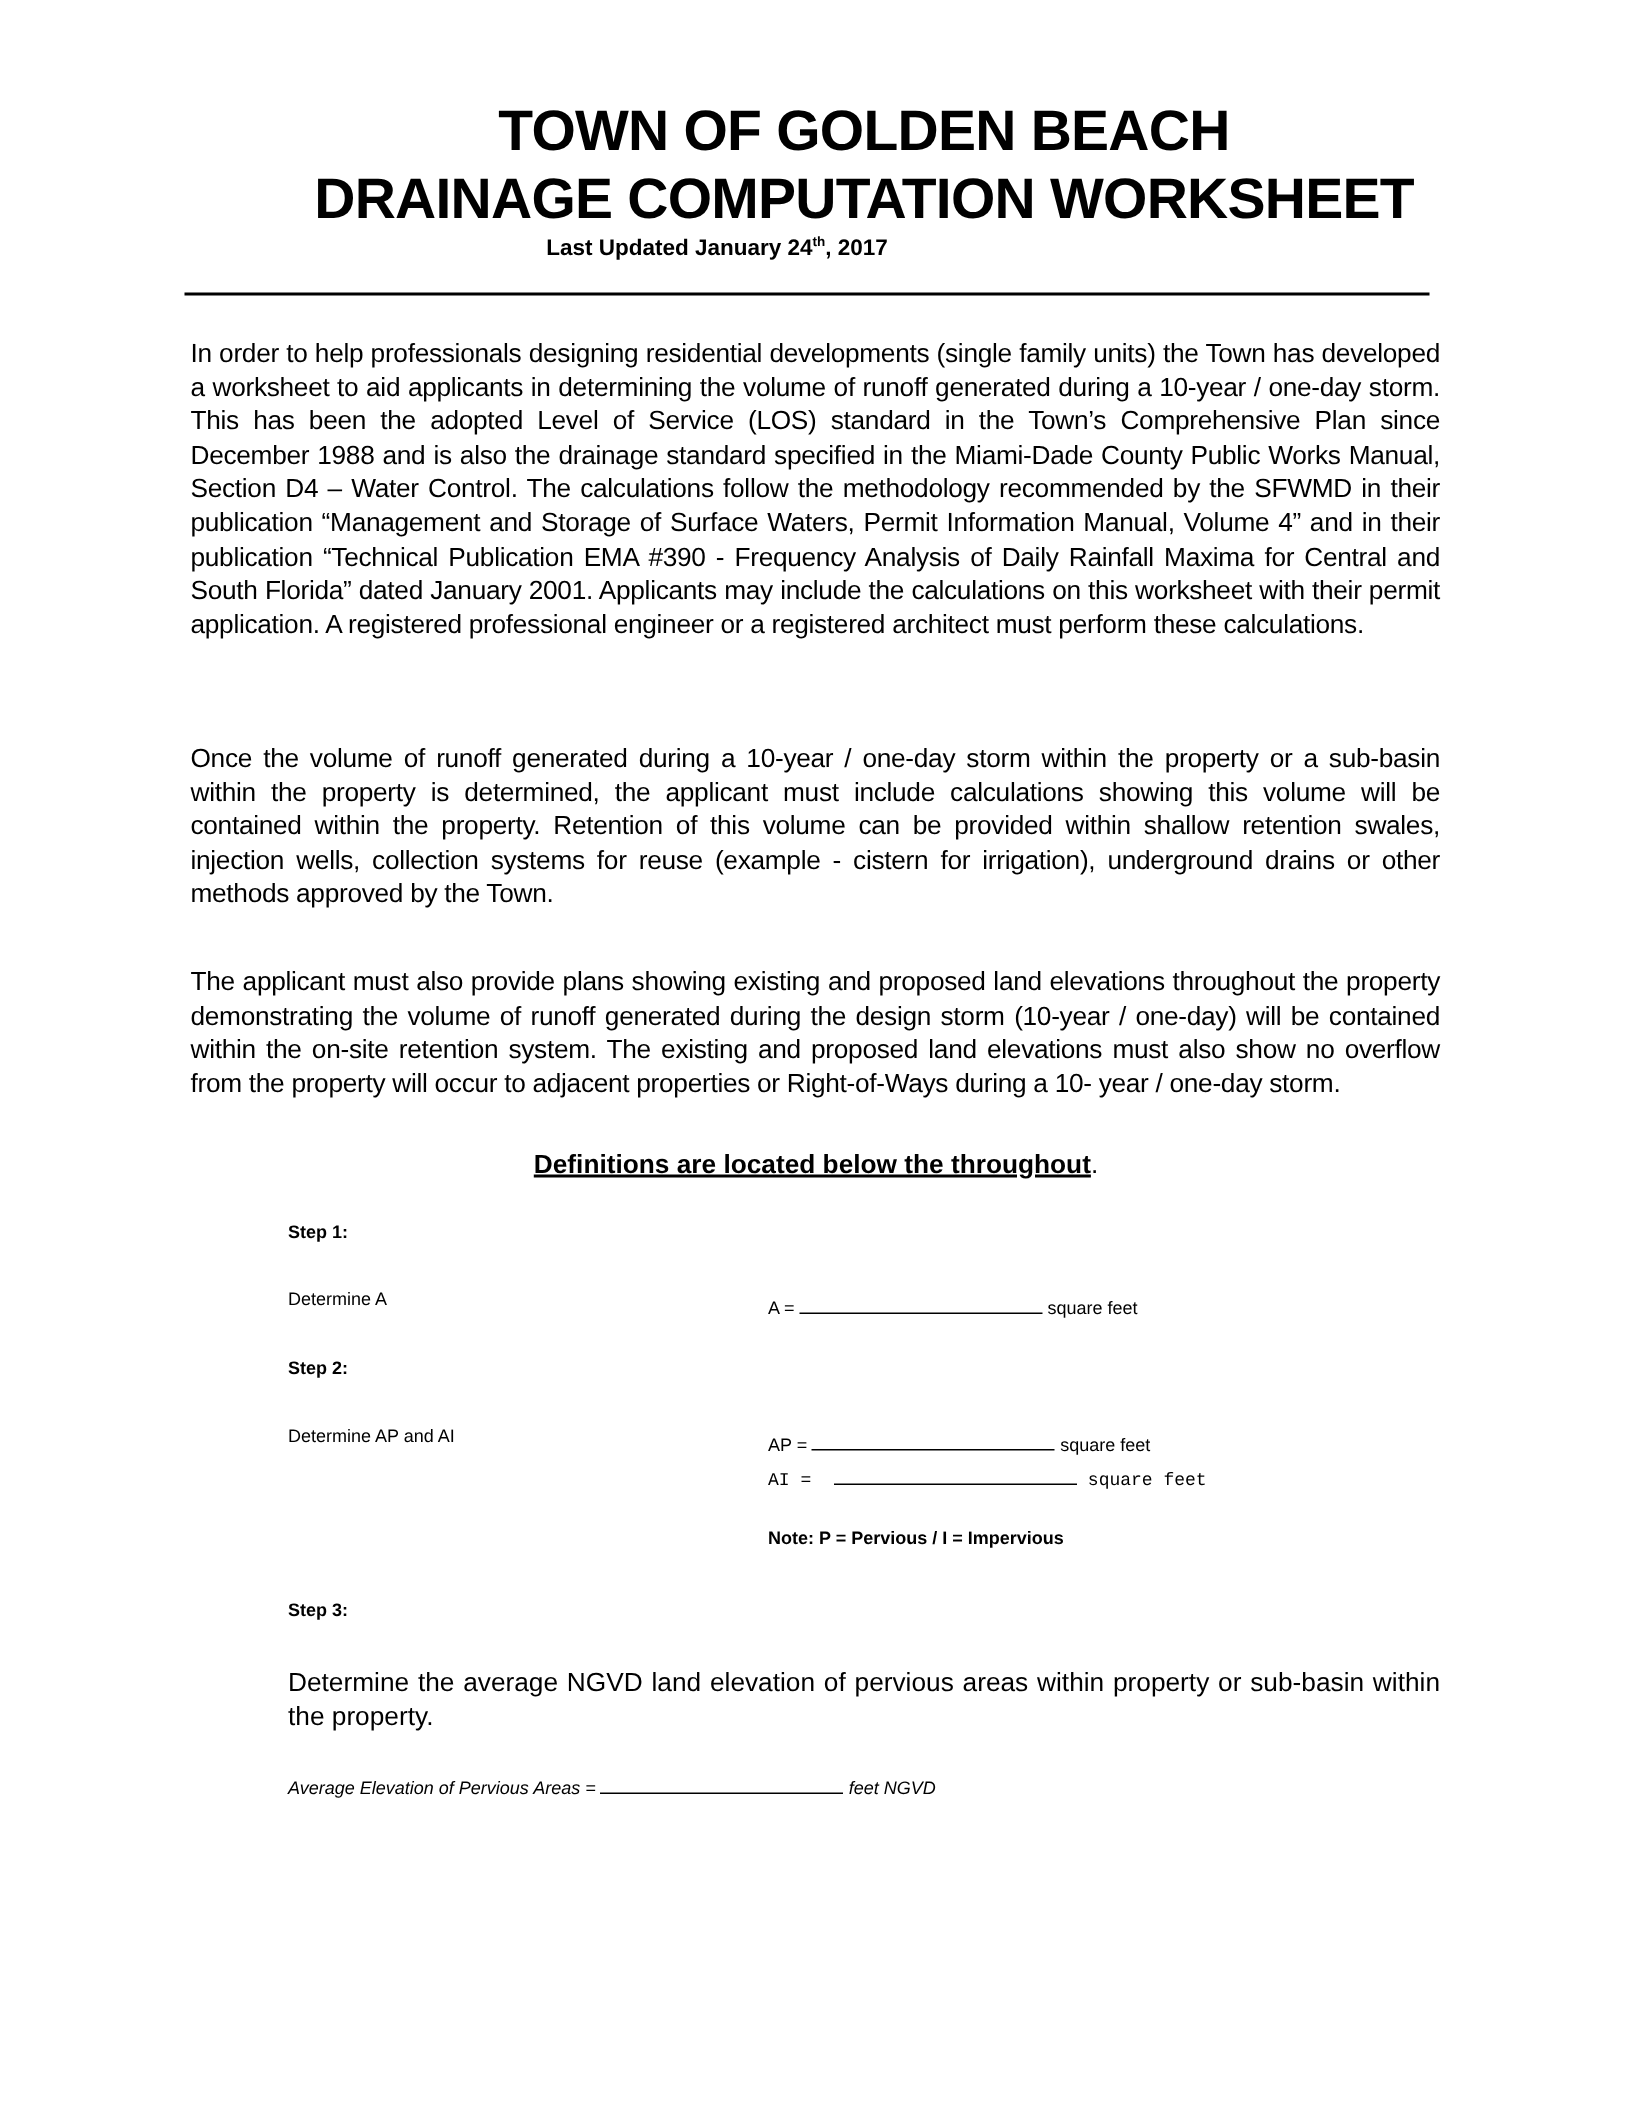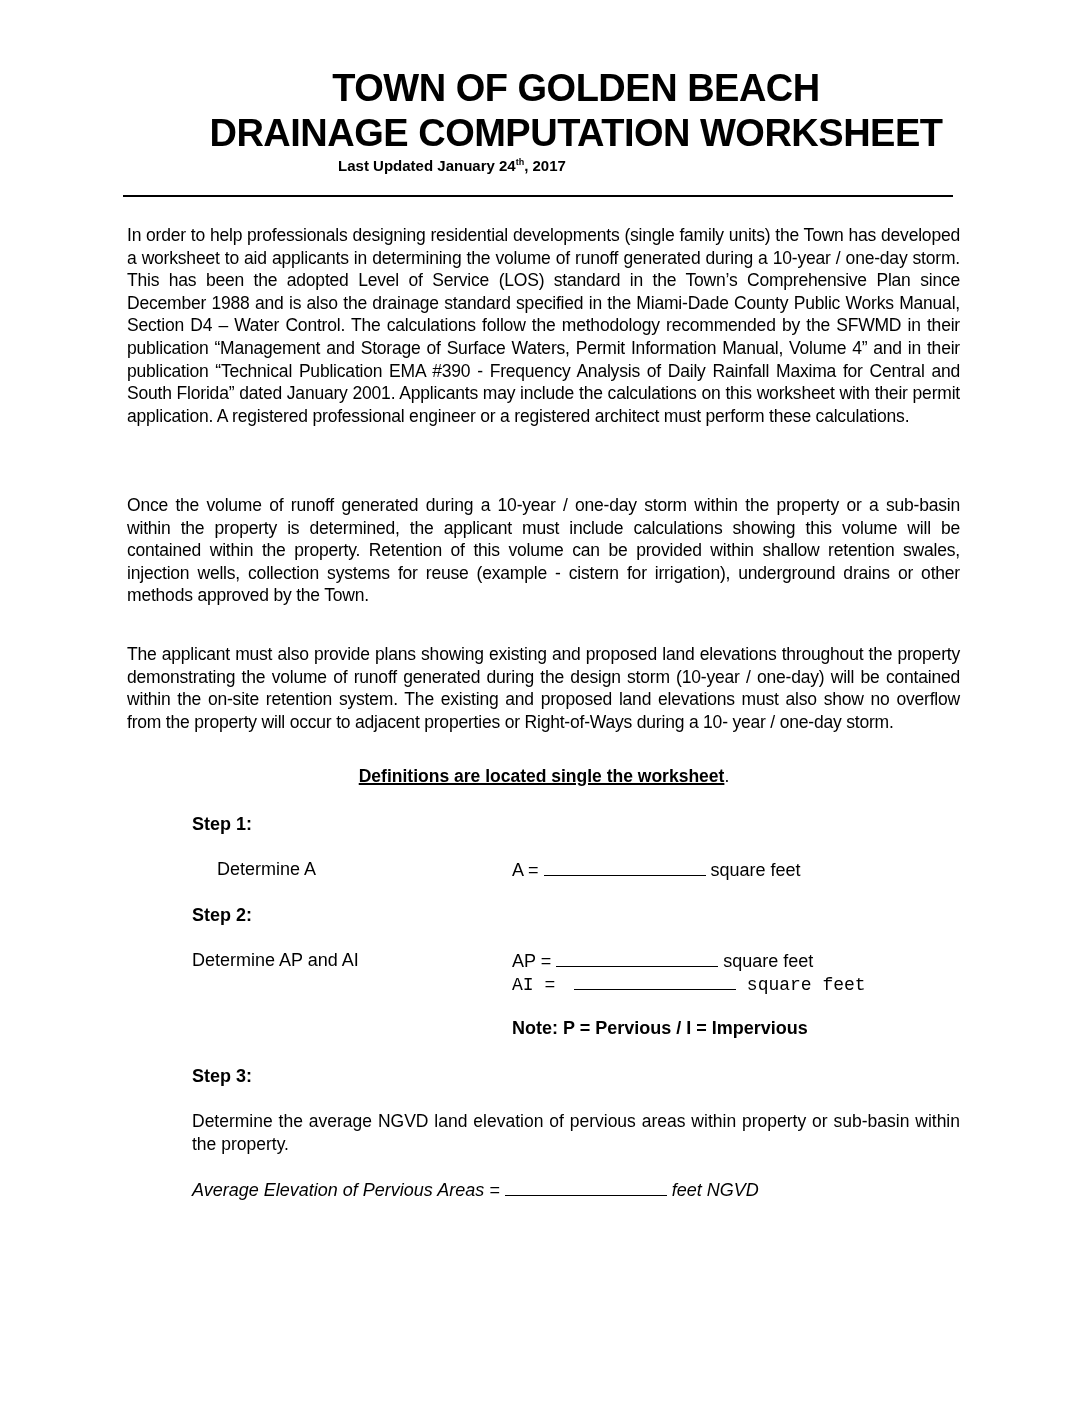--- a/index.html
+++ b/index.html
@@ -3,54 +3,54 @@
   <meta charset="utf-8">
   <style>
     html, body { margin: 0; padding: 0; background: #ffffff; }
     body { width: 1088px; height: 1408px; position: relative; overflow: hidden;
            font-family: "Liberation Sans", sans-serif; color: #000; }
     .title { position: absolute; left: 0; width: 1088px; text-align: center;
              font-weight: bold; font-size: 38px; letter-spacing: -0.5px; line-height: 40px; padding-left: 32px; }
     #t1 { top: 68px; }
     #t2 { top: 113px; }
     .updated { position: absolute; top: 157px; left: 0; width: 904px; text-align: center;
-               font-weight: bold; font-size: 15px; }
+               font-weight: bold; font-size: 15px; padding-left: 26px; }
     .updated sup { font-size: 9px; vertical-align: 6px; line-height: 0; }
     .hr { position: absolute; top: 195px; left: 123px; width: 830px; height: 2px; background: #000; }
     .para { position: absolute; left: 127px; width: 833px; font-size: 17.5px; line-height: 22.6px;
             text-align: justify; letter-spacing: -0.2px; }
     #p1 { top: 224px; }
     #p2 { top: 494px; }
     #p3 { top: 630px; margin-top: 13px; }
     .deflink { position: absolute; top: 766px; left: 0; width: 1088px; text-align: center;
                font-size: 17.5px; font-weight: bold; }
     .deflink u { text-decoration: underline; text-decoration-thickness: 2px; }
     .deflink .dot { font-weight: normal; }
-    .abs { position: absolute; font-size: 18px; white-space: nowrap; }
+    .abs { position: absolute; font-size: 12px; white-space: nowrap; }
     .bold { font-weight: bold; }
     .blank { display: inline-block; border-bottom: 1px solid #000; height: 16px; vertical-align: baseline; }
     .step3text { position: absolute; left: 192px; top: 1110px; width: 768px; font-size: 17.5px;
                  line-height: 23px; text-align: justify; }
   </style>
 </head>
 <body>
 
 <div id="t1" class="title">TOWN OF GOLDEN BEACH</div>
 <div id="t2" class="title">DRAINAGE COMPUTATION WORKSHEET</div>
 <div class="updated"><span>Last Updated January 24</span><sup>th</sup><span>, 2017</span></div>
 <div class="hr"></div>
 
 <div id="p1" class="para">In order to help professionals designing residential developments (single family units) the Town has developed a worksheet to aid applicants in determining the volume of runoff generated during a 10-year / one-day storm.  This has been the adopted Level of Service (LOS) standard in the Town’s Comprehensive Plan since December 1988 and is also the drainage standard specified in the Miami-Dade County Public Works Manual, Section D4 – Water Control.  The calculations follow the methodology recommended by the SFWMD in their publication “Management and Storage of Surface Waters, Permit Information Manual, Volume 4” and in their publication “Technical Publication EMA #390 - Frequency Analysis of Daily Rainfall Maxima for Central and South Florida” dated January 2001.  Applicants may include the calculations on this worksheet with their permit application.  A registered professional engineer or a registered architect must perform these calculations.</div>
 <div id="p2" class="para">Once the volume of runoff generated during a 10-year / one-day storm within the property or a sub-basin within the property is determined, the applicant must include calculations showing this volume will be contained within the property.  Retention of this volume can be provided within shallow retention swales, injection wells, collection systems for reuse (example - cistern for irrigation), underground drains or other methods approved by the Town.</div>
 <div id="p3" class="para">The applicant must also provide plans showing existing and proposed land elevations throughout the property demonstrating the volume of runoff generated during the design storm (10-year / one-day) will be contained within the on-site retention system.  The existing and proposed land elevations must also show no overflow from the property will occur to adjacent properties or Right-of-Ways during a 10- year / one-day storm.</div>
 
-<div class="deflink"><u>Definitions are located single the worksheet</u><span class="dot">.</span></div>
+<div class="deflink"><u>Definitions are located below the throughout</u><span class="dot">.</span></div>
 
 <div class="abs bold" style="left:192px; top:814px;">Step 1:</div>
-<div class="abs" style="left:192px; top:859px;margin-left:25px;">Determine A</div>
+<div class="abs" style="left:192px; top:859px;">Determine A</div>
 <div class="abs" style="left:512px; top:859px;">
   <span>A =</span>
   <span class="blank" style="width:162px;"></span>
   <span>square feet</span>
 </div>
 
 <div class="abs bold" style="left:192px; top:905px;">Step 2:</div>
 <div class="abs" style="left:192px; top:950px;">Determine AP and AI</div>
 <div class="abs" style="left:512px; top:950px;">
   <span>AP =</span>

